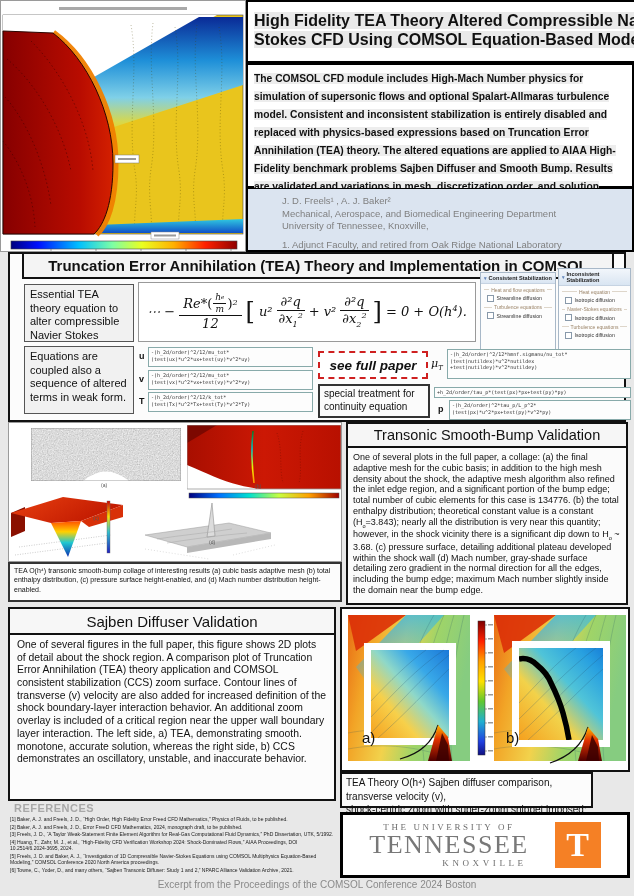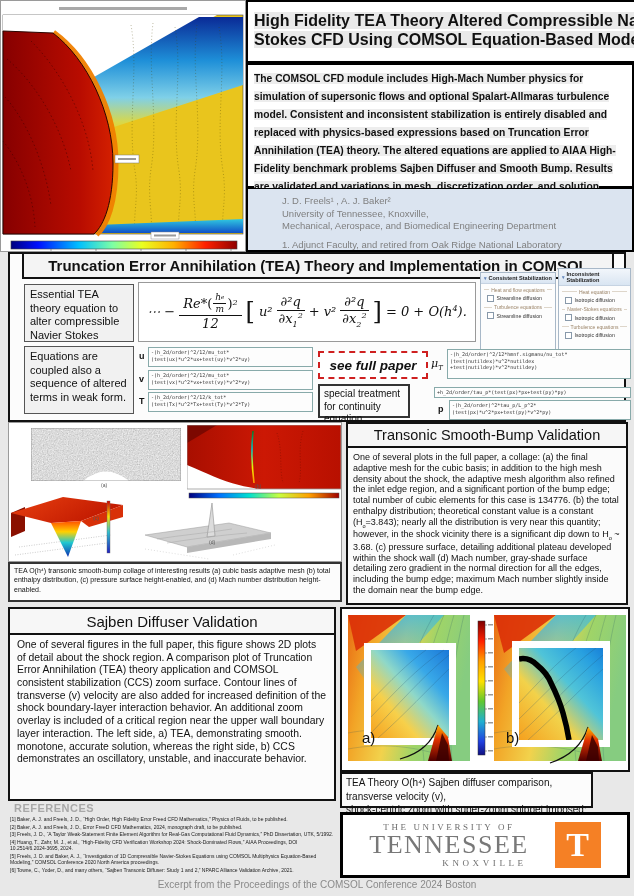--- a/index.html
+++ b/index.html
@@ -57,21 +57,21 @@
   .varlbl{font-weight:bold;font-size:9px;color:#111;}
   .codebox{border:1px solid #8aa;background:#fdfdfd;box-sizing:border-box;font-family:"DejaVu Sans Mono",monospace;
            font-size:5px;line-height:1.3;color:#333;padding:1px 2px;white-space:pre-line;overflow:hidden;}
   #code-u{left:148px;top:347px;width:165px;height:20px;}
   #code-v{left:148px;top:370px;width:165px;height:20px;}
   #code-T{left:148px;top:392px;width:165px;height:20px;}
   #mu-code{left:447px;top:349px;width:184px;height:30px;}
   #p-code1{left:434px;top:387px;width:197px;height:11px;}
   #p-code2{left:449px;top:400px;width:182px;height:20px;}
   #mu-label{left:431px;top:357px;font-family:"DejaVu Serif",serif;font-style:italic;font-size:11px;}
-  #cont-note{left:318px;top:384px;width:92px;height:34px;border:2px solid #333;background:#fbfbfb;box-sizing:border-box;
+  #cont-note{left:318px;top:384px;width:112px;height:34px;border:2px solid #333;background:#fbfbfb;box-sizing:border-box;
              font-size:10px;line-height:1.25;padding:2px 4px;}
 
   
   #bump-collage{left:8px;top:422px;width:334px;height:140px;background:#fff;border:1px solid #9a9a9a;box-sizing:border-box;}
   .tinylbl{position:absolute;font-size:5px;color:#555;}
   #bump-caption{left:8px;top:562px;width:334px;height:40px;border:2px solid #333;background:#fcfcfc;box-sizing:border-box;
                 font-size:7px;line-height:1.35;padding:2px 4px;}
   #bump-header{left:346px;top:422px;width:282px;height:26px;border:2px solid #111;background:#f6f6f6;box-sizing:border-box;
                display:flex;align-items:center;justify-content:center;font-weight:normal;font-size:14.5px;}
   #bump-body{left:346px;top:448px;width:282px;height:157px;border:2px solid #111;border-top:0;background:#fbfbfb;box-sizing:border-box;
@@ -172,22 +172,22 @@
   </div>
 
   <div id="title-box" class="abs bbox">
     <span class="t">High Fidelity TEA Theory Altered Compressible Navier-Stokes CFD Using COMSOL Equation-Based Modeling</span>
   </div>
   <div id="abstract-box" class="abs bbox">
     <span class="t">The COMSOL CFD module includes High-Mach Number physics for simulation of supersonic flows and optional Spalart-Allmaras turbulence model. Consistent and inconsistent stabilization is entirely disabled and replaced with physics-based expressions based on Truncation Error Annihilation (TEA) theory.  The altered equations are applied to AIAA High-Fidelity benchmark problems Sajben Diffuser and Smooth Bump.  Results are validated and variations in mesh, discretization order, and solution methods investigated.</span>
   </div>
   <div id="authors-box" class="abs">
     <div>J. D. Freels¹ , A. J. Baker²</div>
+    <div>Mechanical, Aerospace, and Biomedical Engineering  Department</div>
     <div>University of Tennessee, Knoxville,</div>
-    <div>Mechanical, Aerospace, and Biomedical Engineering  Department</div>
     <div class="gap"></div>
     <div>1. Adjunct Faculty,  and retired from Oak Ridge National Laboratory</div>
     <div>2. Professor Emeritus</div>
   </div>
 
   <div id="tea-frame" class="abs"></div>
   <div id="tea-header" class="abs">Truncation Error Annihilation (TEA) Theory and Implementation in COMSOL</div>
   <div id="tea-note1" class="abs notebox">Essential TEA theory equation to alter compressible  Navier Stokes</div>
   <div id="tea-eqbox" class="abs">
     <div class="eq">

